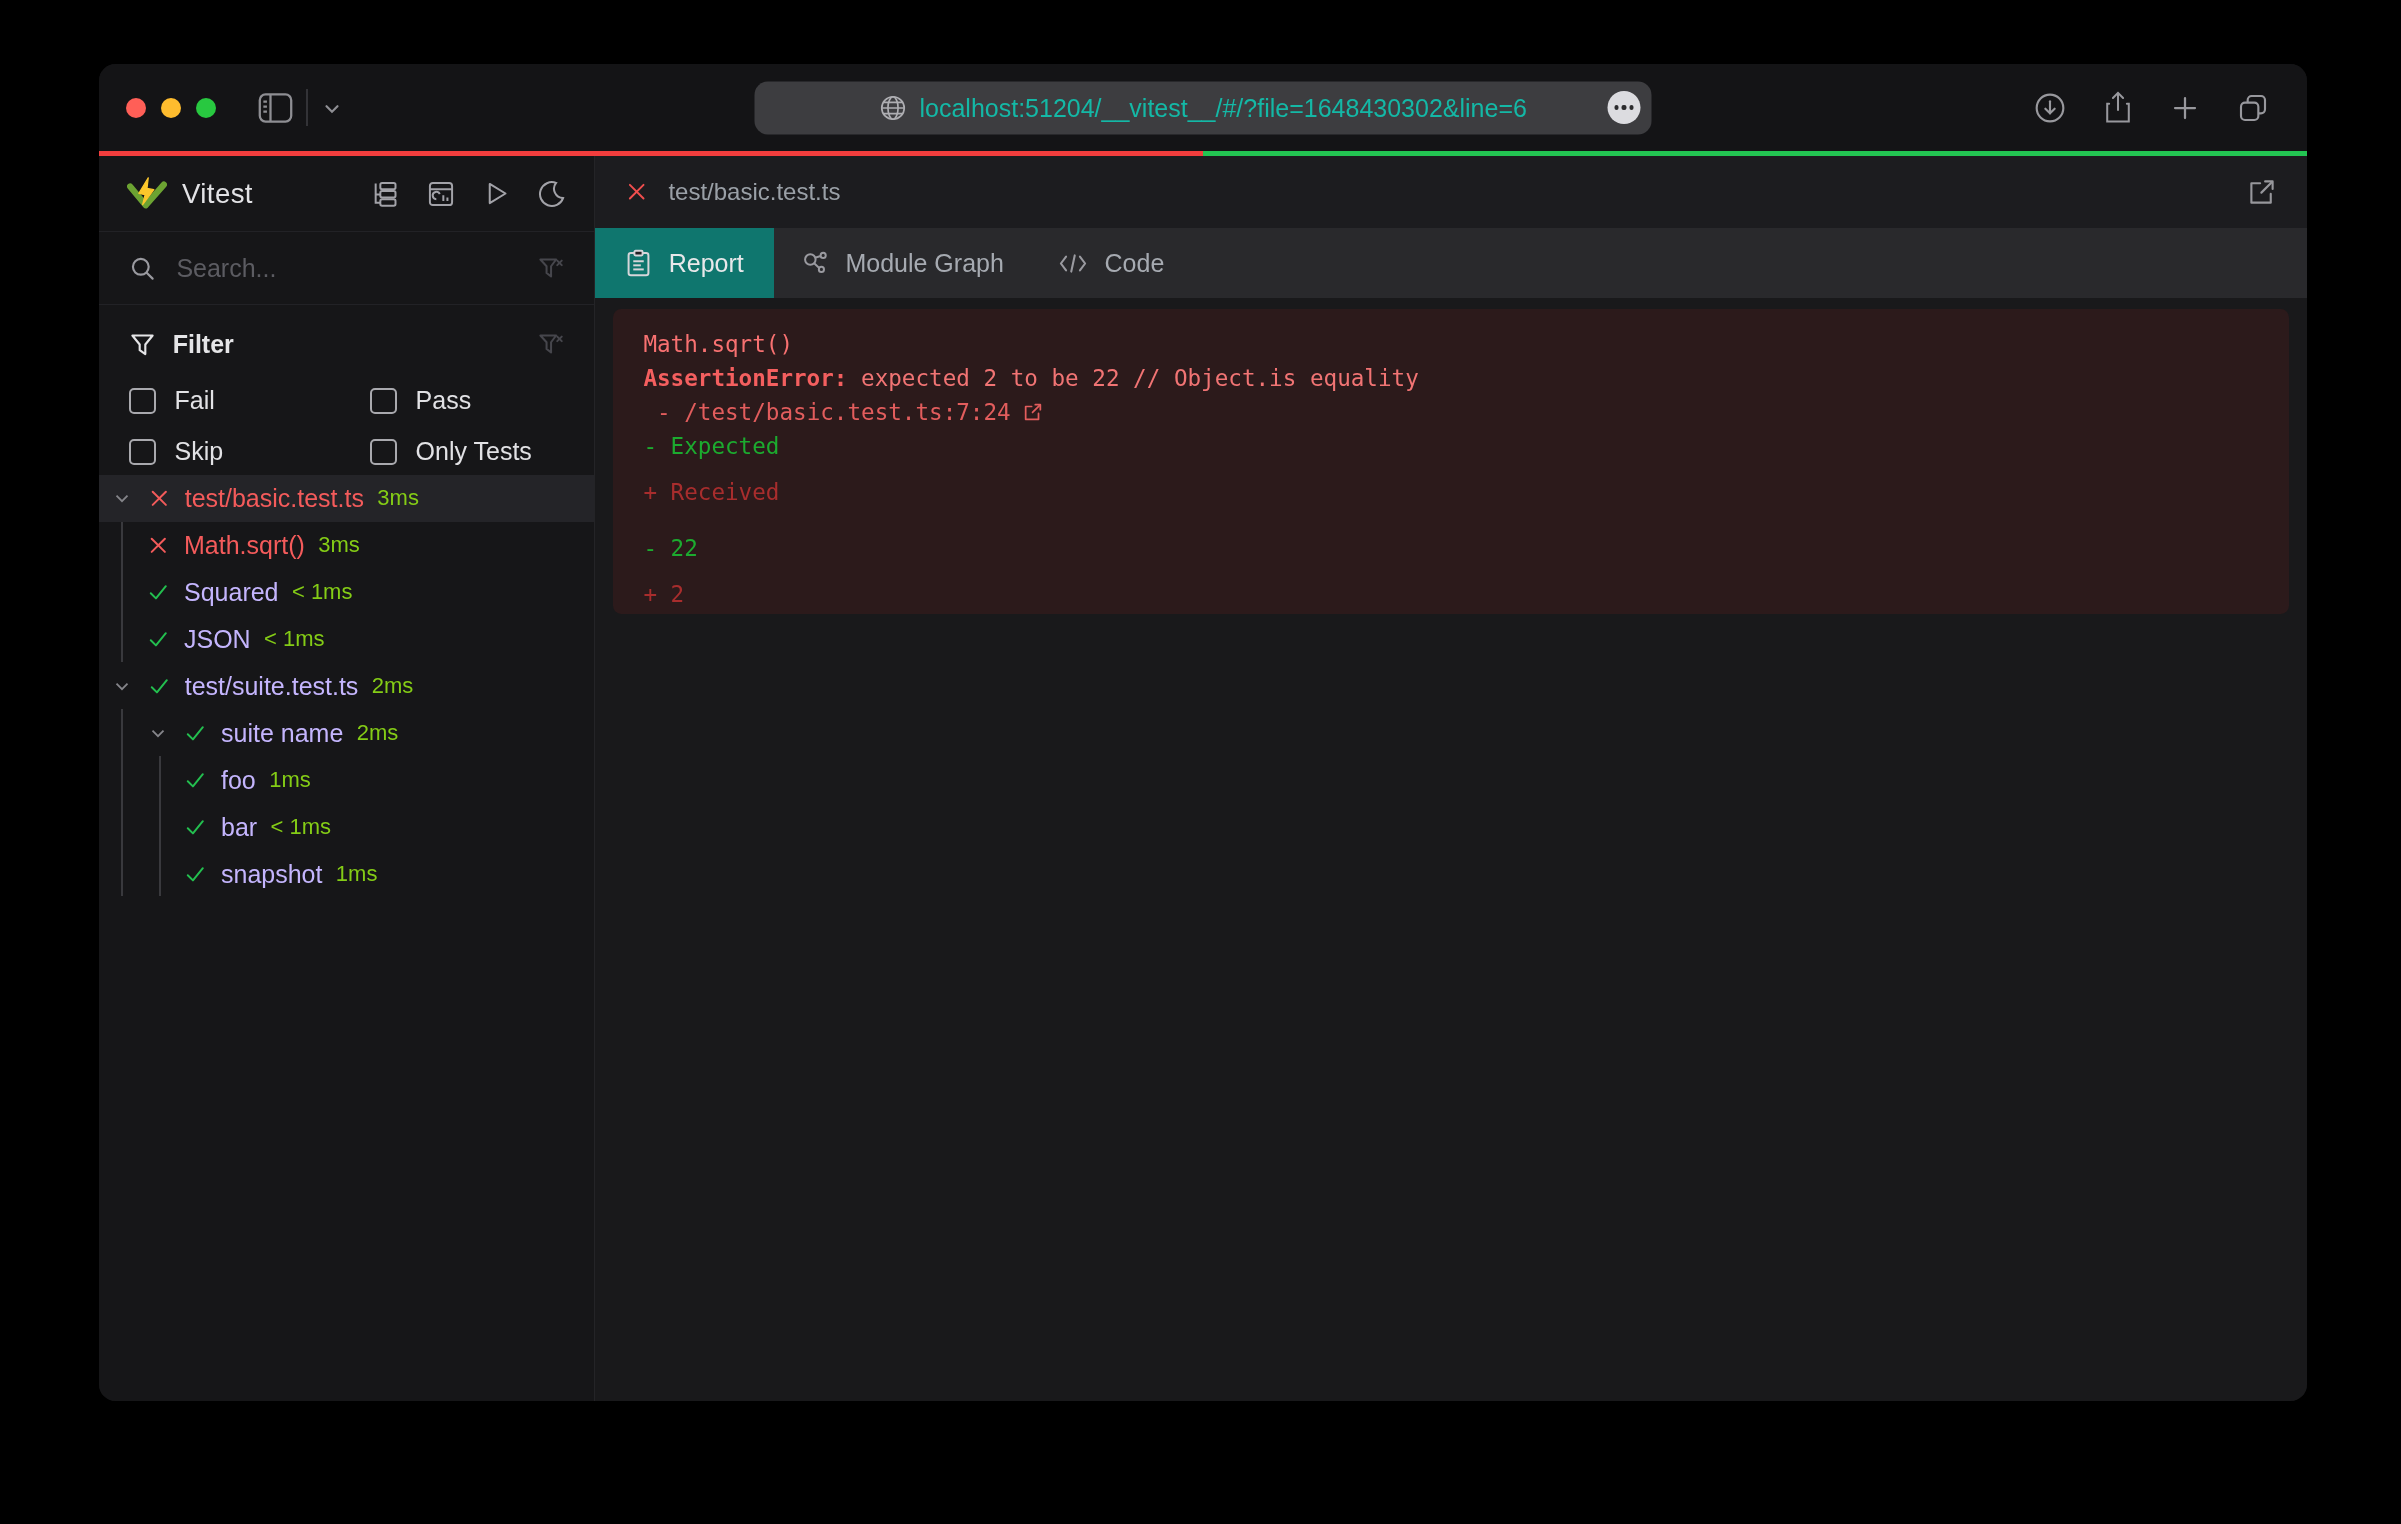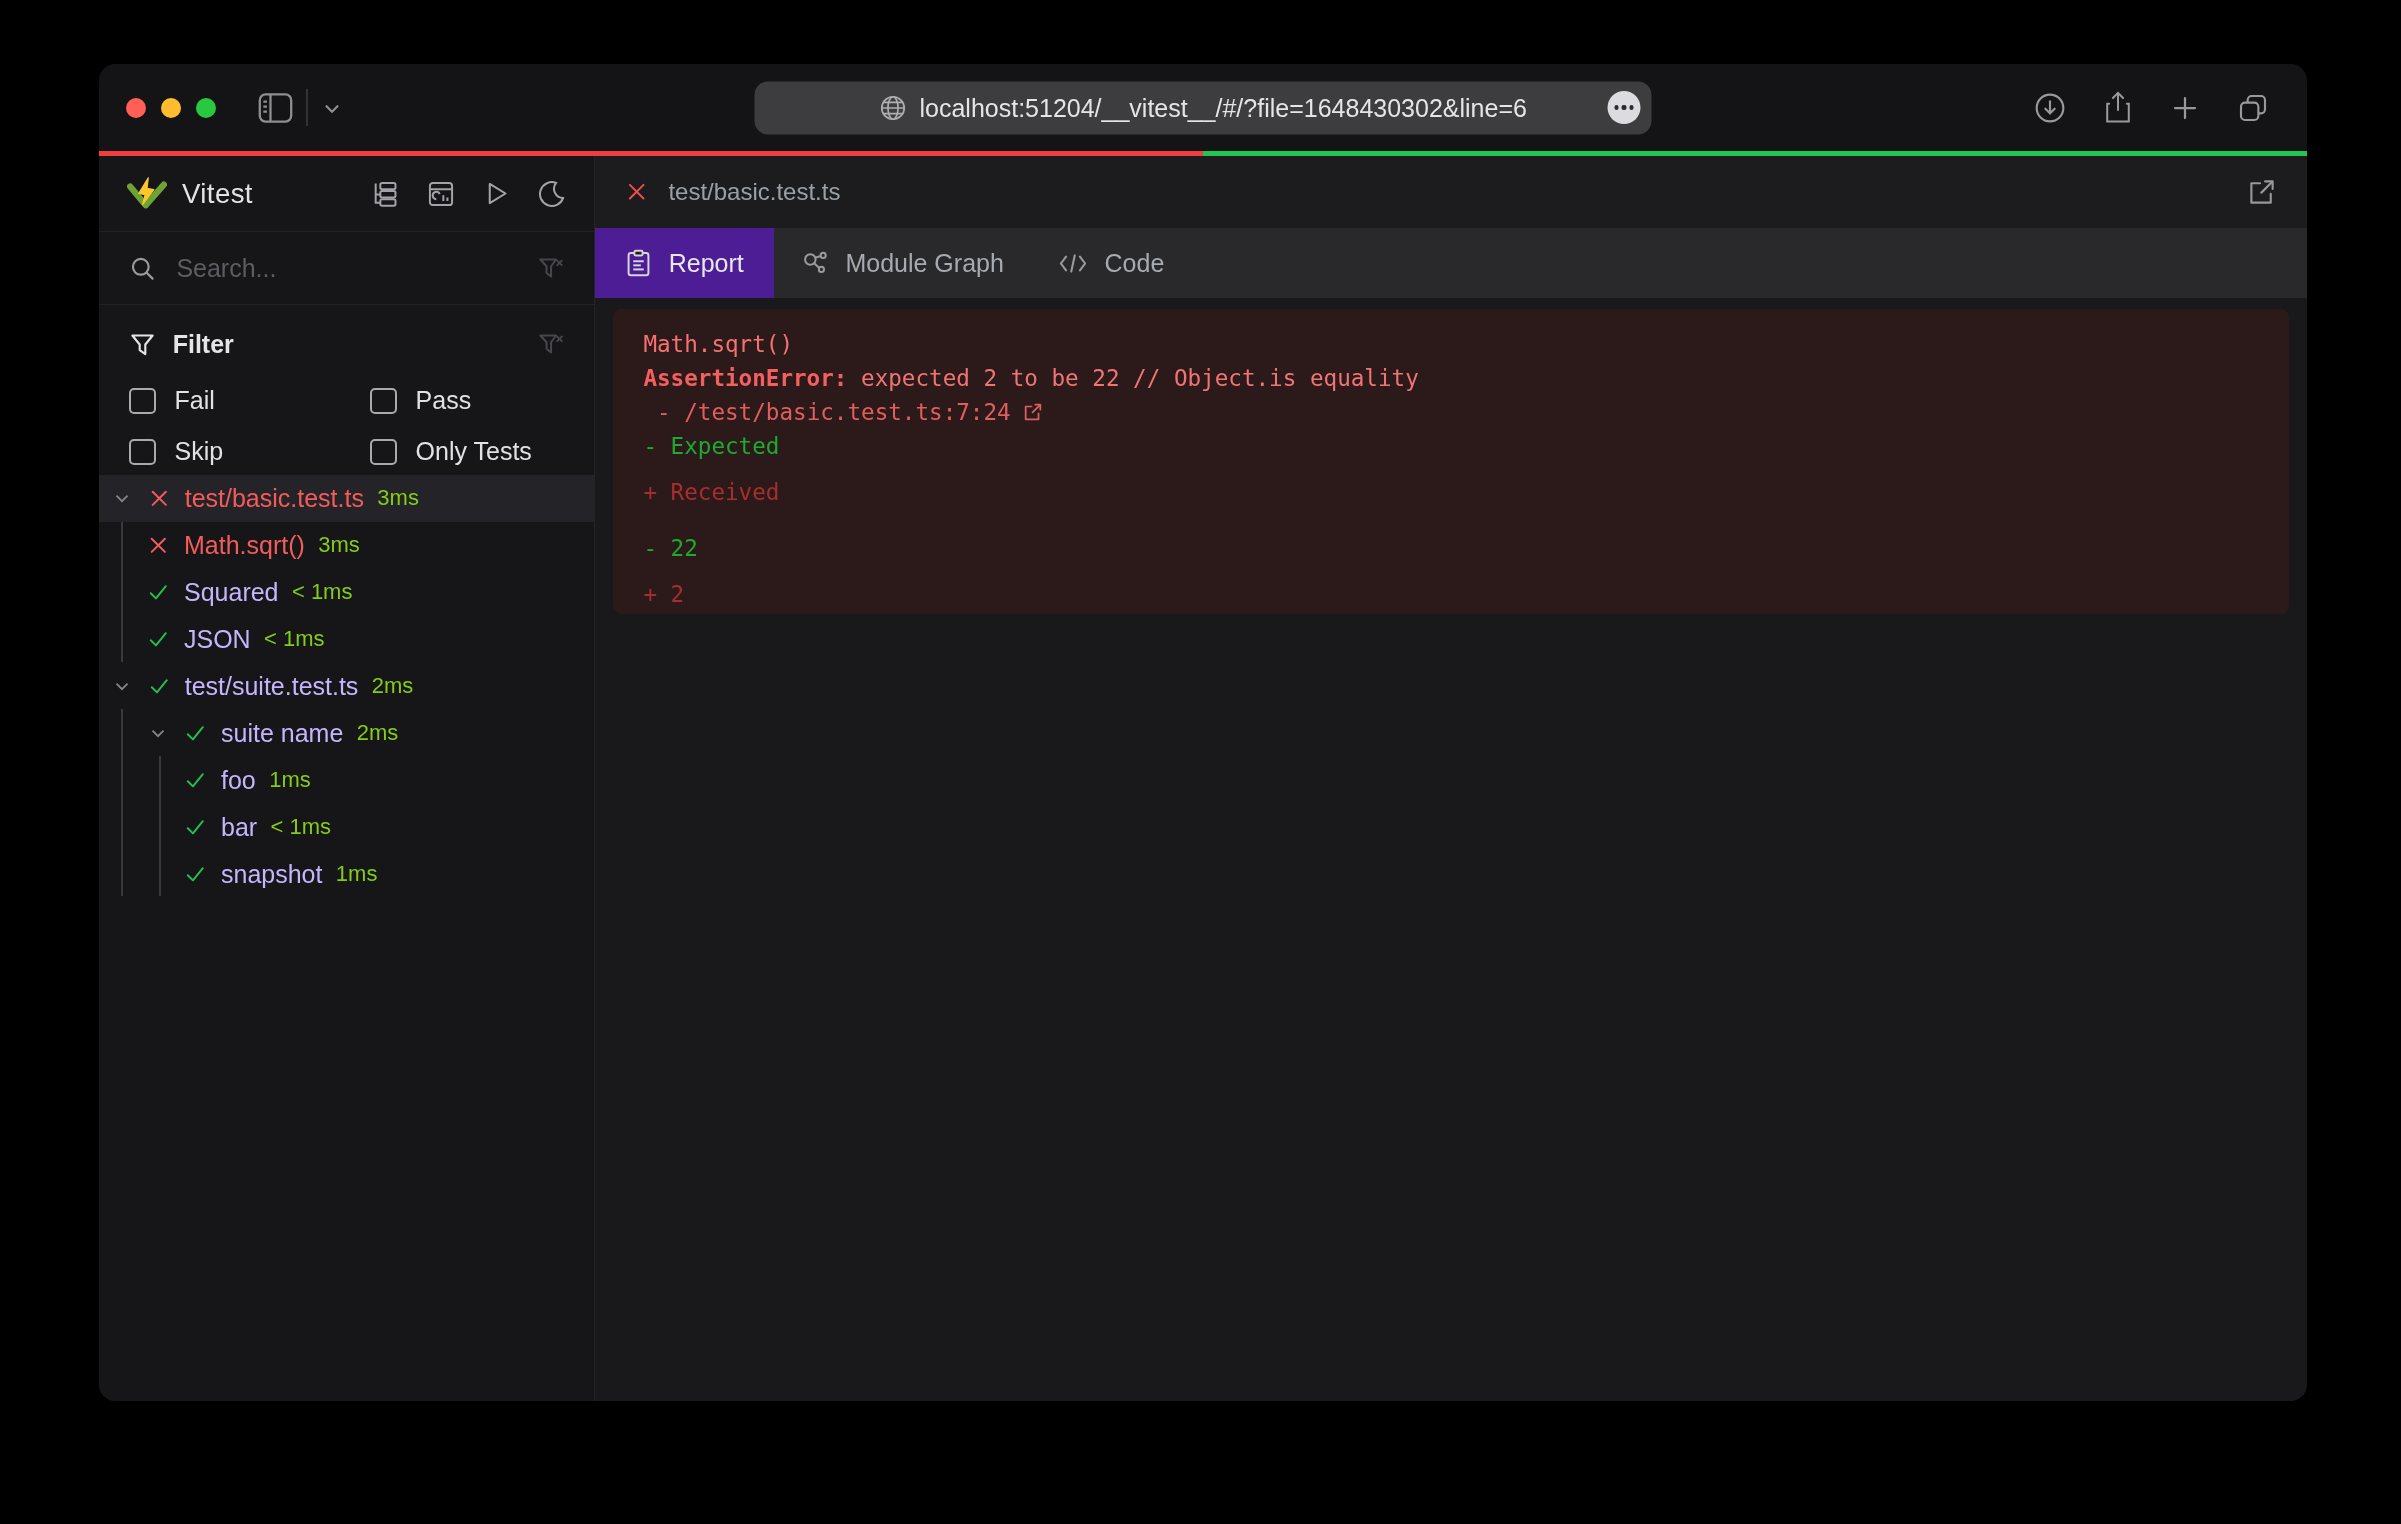--- a/index.html
+++ b/index.html
@@ -11,21 +11,21 @@
   
   .chrome{height:87px;background:#141416;display:flex;align-items:center;position:relative;
           padding:0 38px 0 27px;flex:0 0 auto;}
   .traffic{display:flex;gap:15px;align-items:center;}
   .dot{width:20px;height:20px;border-radius:50%;}
   .dot.red{background:#ff5f57}.dot.yellow{background:#febc2e}.dot.green{background:#28c840}
   .chrome-left-icons{display:flex;align-items:center;margin-left:42px;color:#8e8e93;}
   .chrome-sep{width:1.7px;height:37px;background:#333337;margin:0 13.4px;}
   .urlbar{position:absolute;left:50%;top:50%;transform:translate(-50%,-50%);width:897px;height:53px;
           background:#3d3d40;border-radius:13.4px;display:flex;align-items:center;justify-content:center;}
-  .urlbar .url-text{color:#e5e5e5;font-size:25px;margin-left:13.4px;}
+  .urlbar .url-text{color:#14b8a6;font-size:25px;margin-left:13.4px;}
   .urlbar .globe{color:#aeaeb2;}
   .ellipsis-btn{position:absolute;right:11px;top:50%;transform:translateY(-50%);width:33px;height:33px;
           border-radius:50%;background:#dcdce0;display:flex;align-items:center;justify-content:center;gap:3.3px;}
   .ellipsis-btn i{width:4.2px;height:4.2px;border-radius:50%;background:#2c2c2e;display:block;}
   .chrome-right{margin-left:auto;display:flex;align-items:center;gap:37px;color:#98989d;}
   
   .progress{height:5px;display:flex;flex:0 0 auto;}
   .progress .seg{height:100%;}
   
   .app{flex:1;display:flex;min-height:0;}
@@ -69,21 +69,21 @@
   .tdur{font-size:22px;color:#84cc16;margin-left:13.4px;white-space:nowrap;}
   .pad0{padding-left:11.7px;} .pad1{padding-left:48px;} .pad2{padding-left:85px;}
   
   .file-tab-row{height:72px;background:#1c1c1f;display:flex;align-items:center;padding:0 30px;flex:0 0 auto;}
   .file-tab-label{color:#9aa0a7;font-size:24px;margin-left:20px;}
   .open-external{margin-left:auto;color:#97979c;}
   
   .tabstrip{height:70px;background:#29292c;display:flex;align-items:stretch;flex:0 0 auto;}
   .tab{display:flex;align-items:center;padding:0 27px;gap:16.7px;font-size:25px;color:#a6aab1;}
   .tab .ticn{color:#9a9aa0;display:flex;align-items:center;}
-  .tab.active{background:#4c1d95;color:#e8e8ea;padding:0 30px;}
+  .tab.active{background:#0f766e;color:#e8e8ea;padding:0 30px;}
   .tab.active .ticn{color:#d6d6da;}
   .tab.disabled{color:#5a5a60;}
   .tab.disabled .ticn{color:#55555b;}
   
   .content{flex:1;padding:11px 18.4px;min-height:0;}
   .err-panel{background:#2c1a1b;border-radius:8.4px;padding:18.4px 30px 15px 30px;
              font-family:"DejaVu Sans Mono",monospace;font-size:22.6px;}
   .rline{height:34px;display:flex;align-items:center;white-space:pre;}
   .c-title{color:#f87171;}
   .c-errname{color:#f45f5f;font-weight:700;}

